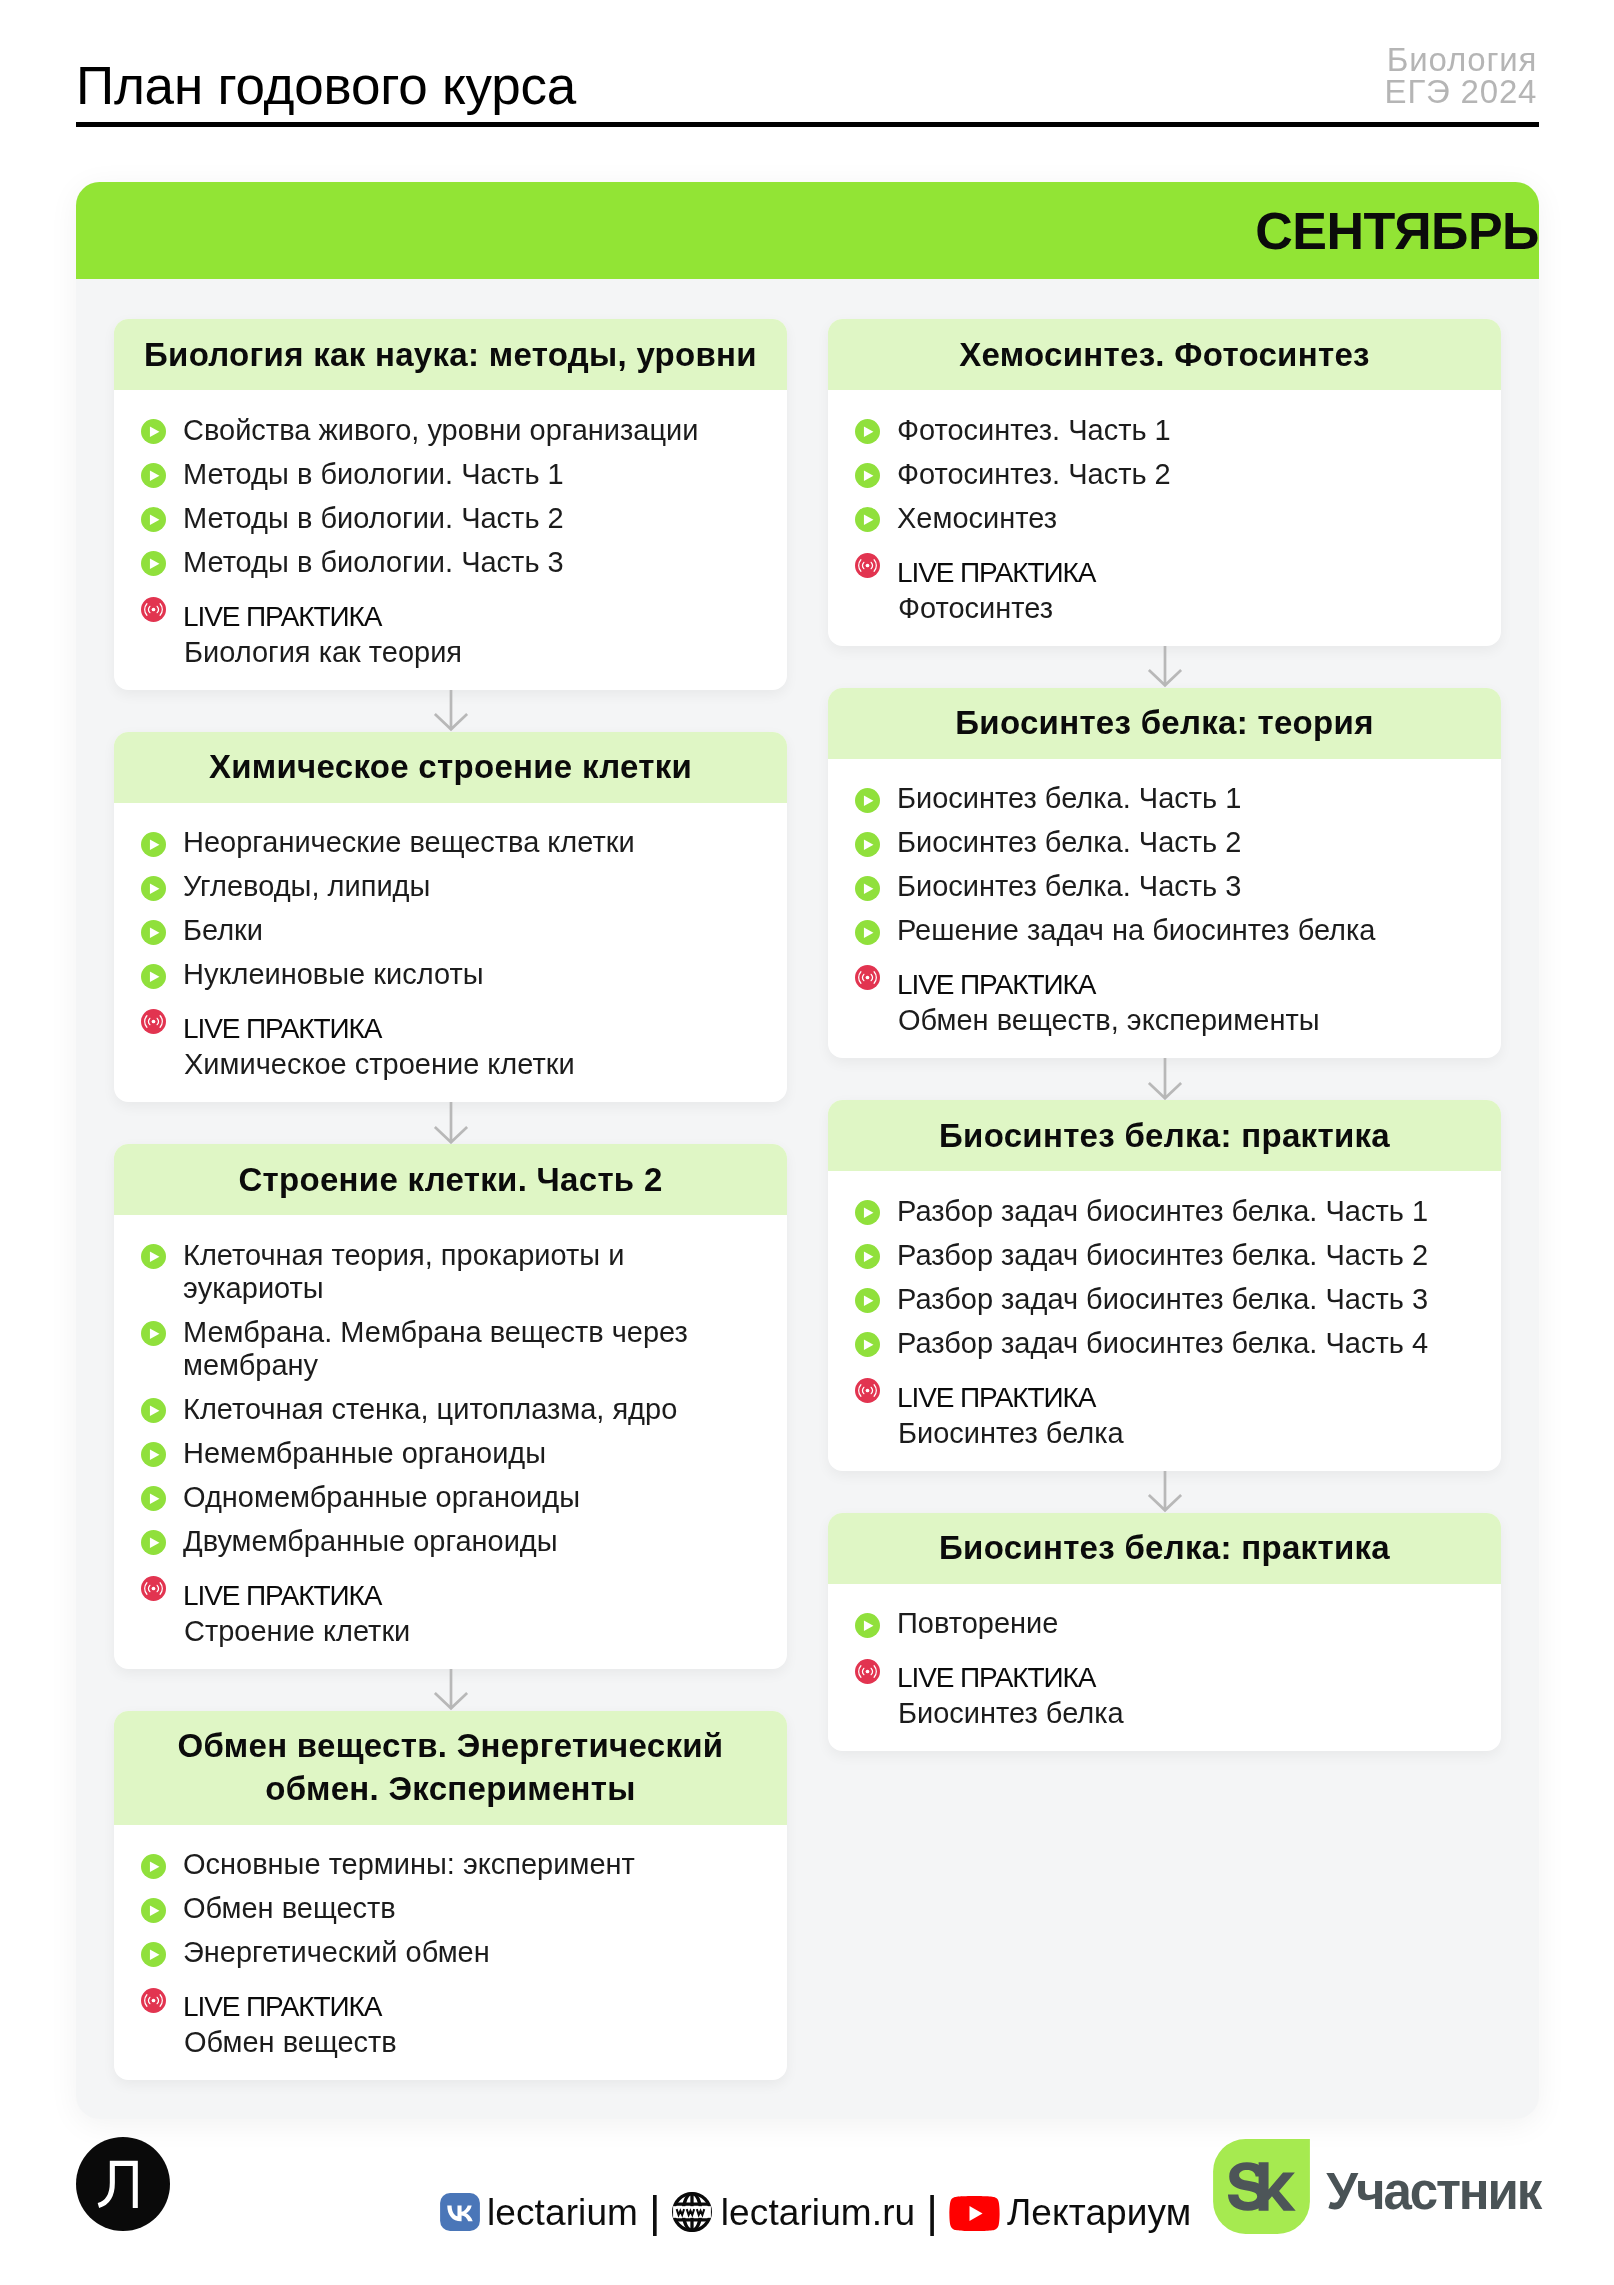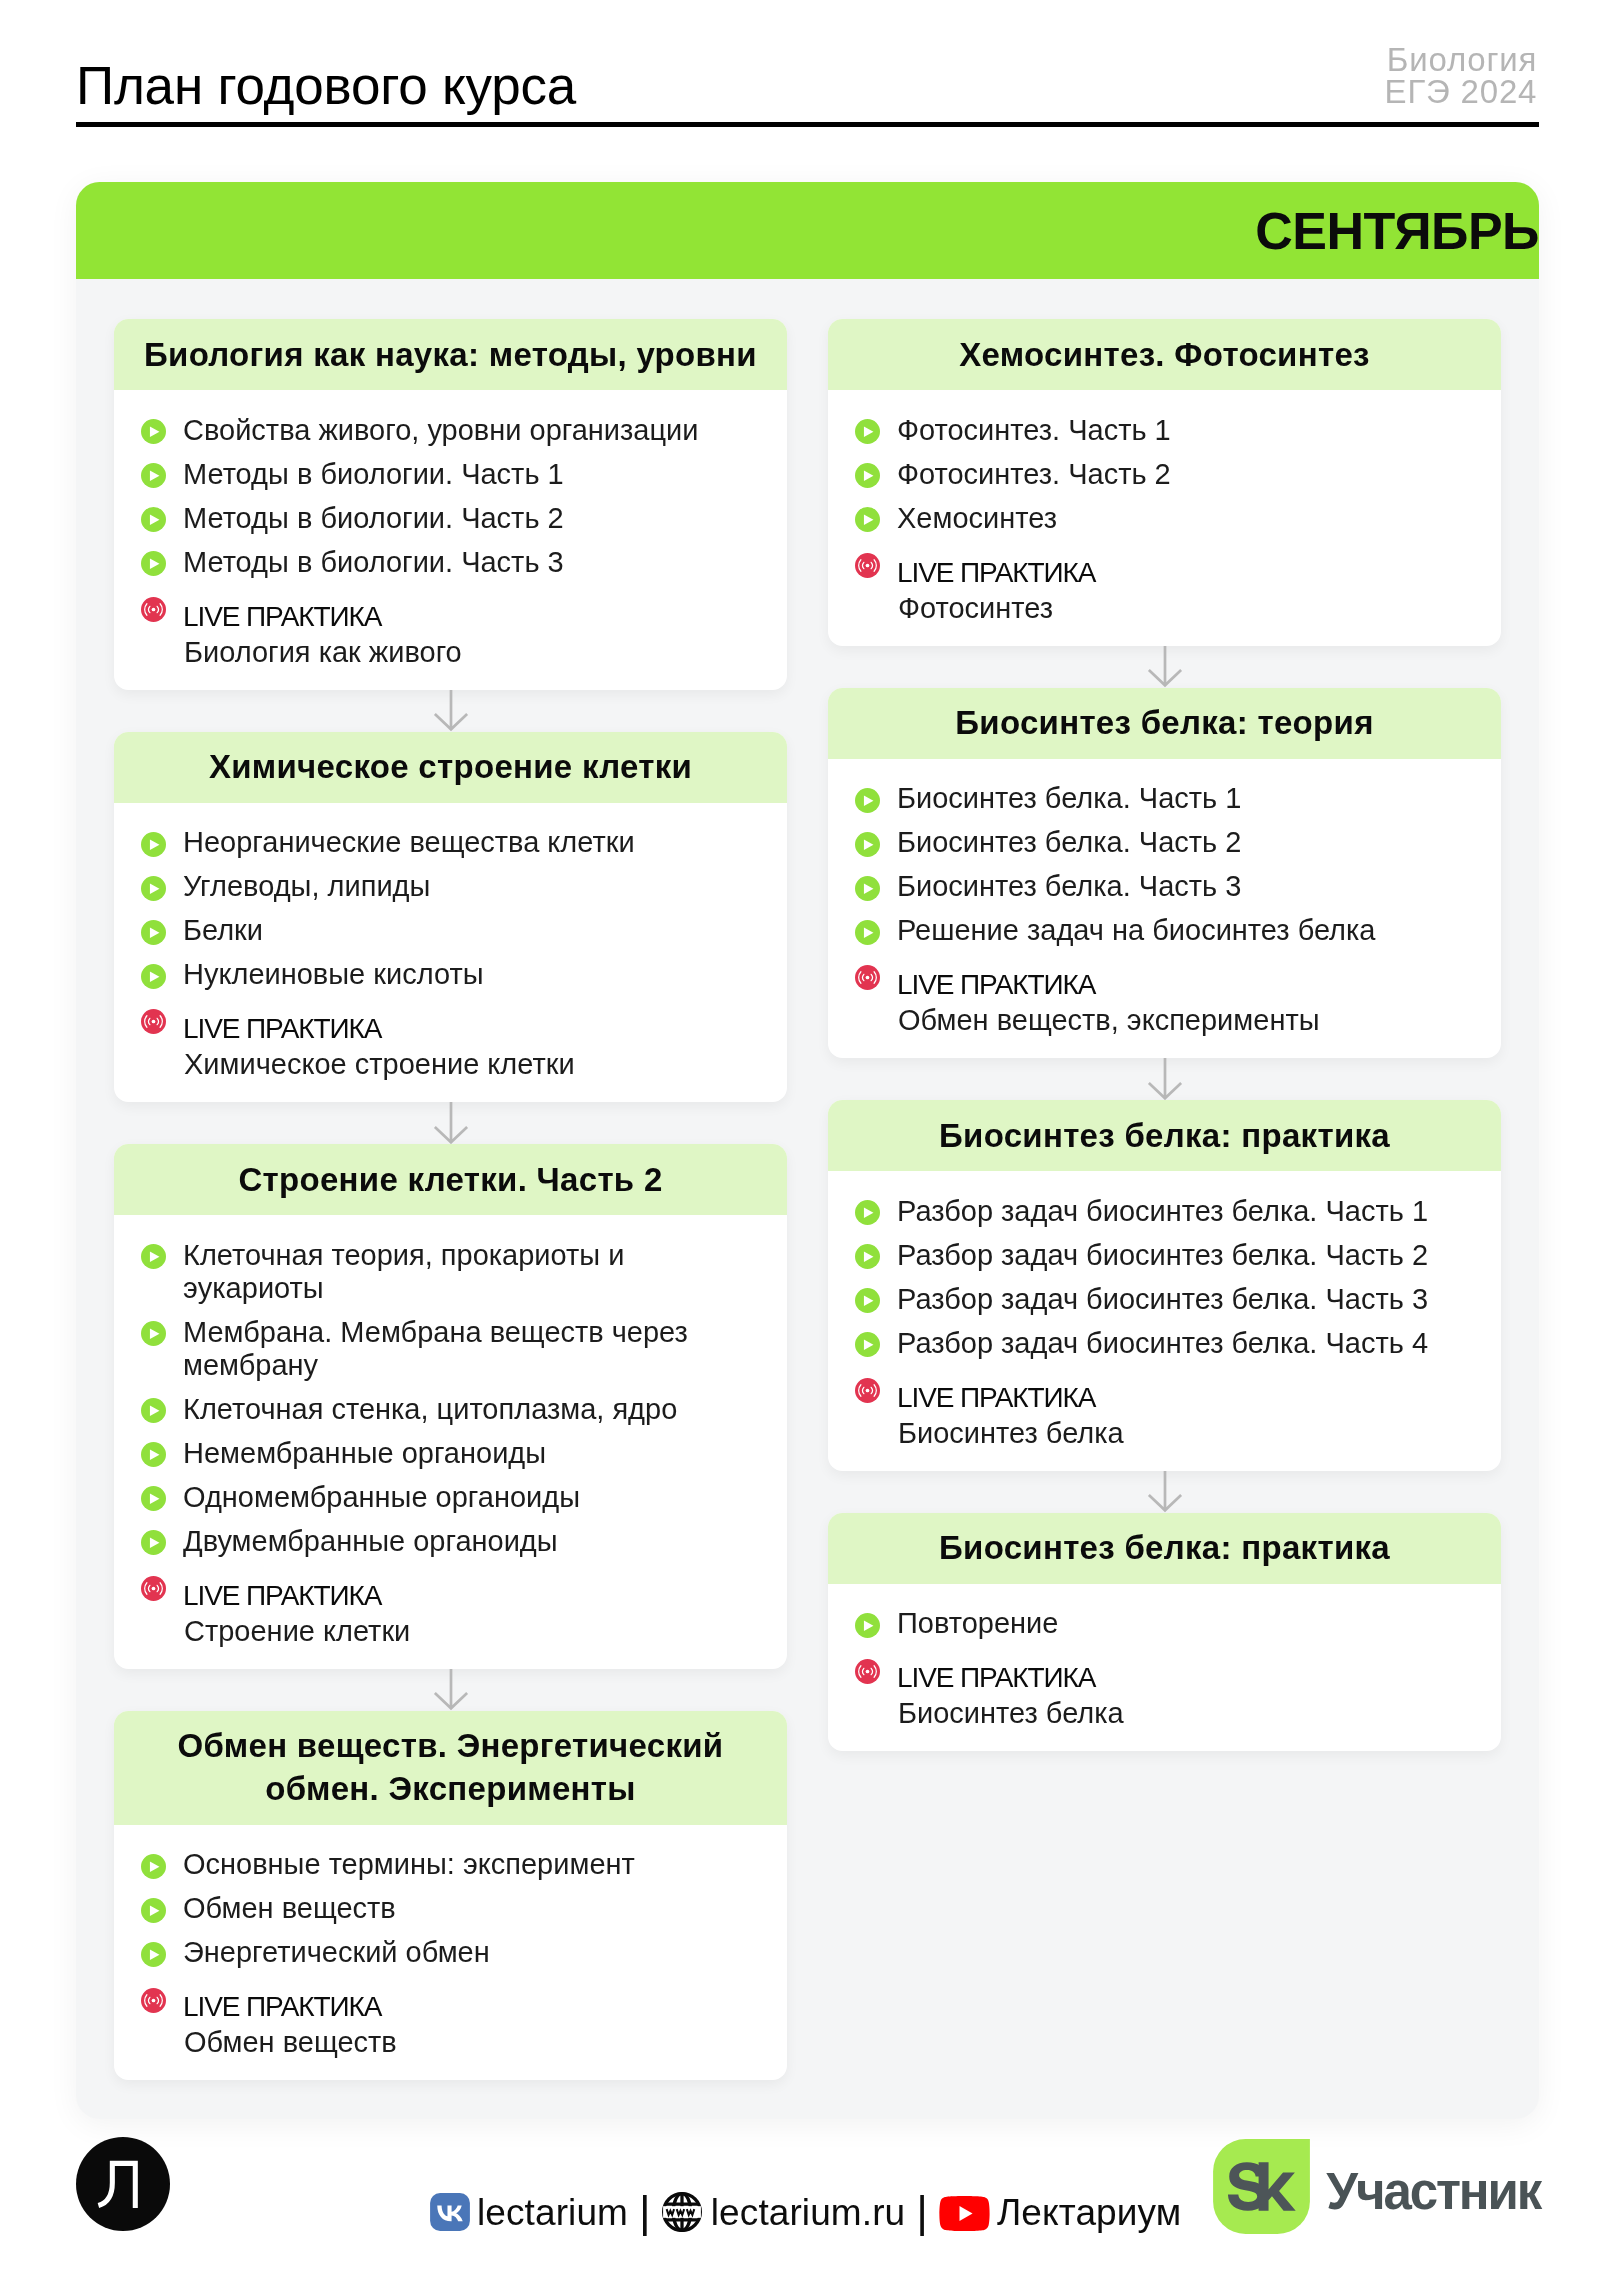--- a/index.html
+++ b/index.html
@@ -39,21 +39,21 @@
   .live{display:block;}
   .live-row{display:flex;align-items:flex-start;}
   .ico-live{margin-top:7.2px;}
   .ltitle{font-size:28px;font-weight:400;color:#0B0B0B;letter-spacing:-1.1px;line-height:36px;position:relative;top:9px;}
   .lsub{font-size:29px;color:#1C1C1C;margin-left:43px;line-height:36px;letter-spacing:0px;position:relative;top:8.1px;}
 
   .arrow{height:42px;display:flex;align-items:center;justify-content:center;overflow:hidden;}
 
   .footer{position:absolute;left:0;top:2108px;width:1615px;height:177px;}
   .brand-mark{position:absolute;left:76px;top:29px;width:94px;height:94px;}
-  .links{position:absolute;left:430px;top:84px;display:flex;align-items:center;}
+  .links{position:absolute;left:440px;top:84px;display:flex;align-items:center;}
   .lnk{display:flex;align-items:center;}
   .ic-vk{display:block;width:38px;height:36px;margin-right:9px;position:relative;top:-1.8px;}
   .ic-globe{display:block;width:41px;height:41px;margin-right:8.1px;position:relative;top:-0.9px;}
   .ic-yt{display:block;width:49px;height:34px;margin-right:9px;}
   .lbl{font-size:37px;color:#0D0D0D;line-height:42px;letter-spacing:0.1px;}
   .sep{font-size:45px;color:#0D0D0D;margin:0 11px;line-height:42px;font-weight:300;position:relative;top:-0.9px;}
   .partner{position:absolute;left:1213px;top:31px;display:flex;align-items:center;}
   .sk{display:block;width:97px;height:95px;margin-right:16.3px;}
   .partner-label{font-size:51px;font-weight:700;color:#4A5356;line-height:1;letter-spacing:-2.1px;position:relative;top:4.5px;}
 </style>
@@ -117,21 +117,21 @@
                   <svg class="ico ico-live" viewBox="0 0 32 32">
                     <circle cx="16" cy="16" r="16" fill="#E23450"></circle>
                     <circle cx="16" cy="16" r="2.35" fill="#fff"></circle>
                     <path d="M11.35 11.9 A6.2 6.2 0 0 0 11.35 20.1" fill="none" stroke="#fff" stroke-width="1.55" stroke-linecap="round"></path>
                     <path d="M20.65 11.9 A6.2 6.2 0 0 1 20.65 20.1" fill="none" stroke="#fff" stroke-width="1.55" stroke-linecap="round"></path>
                     <path d="M7.55 8.6 A11 11 0 0 0 7.55 23.4" fill="none" stroke="#fff" stroke-width="1.55" stroke-linecap="round"></path>
                     <path d="M24.45 8.6 A11 11 0 0 1 24.45 23.4" fill="none" stroke="#fff" stroke-width="1.55" stroke-linecap="round"></path>
                   </svg>
                   <div class="ltitle">LIVE ПРАКТИКА</div>
                 </div>
-                <div class="lsub">Биология как живого</div>
+                <div class="lsub">Биология как теория</div>
               </div>
             </div>
           </div>
           <div class="arrow">
             <svg width="40" height="43" viewBox="0 0 44 48">
               <path d="M22 0 V44 M4 28 L22 45 L40 28" fill="none" stroke="#B8B8B8" stroke-width="3"></path>
             </svg>
           </div>
           <div class="card">
             <div class="card-hd">

